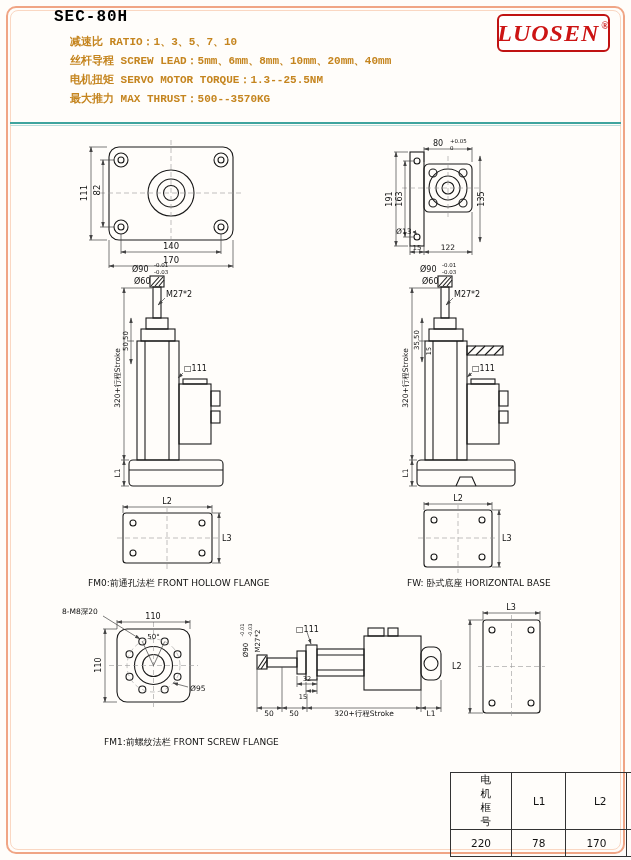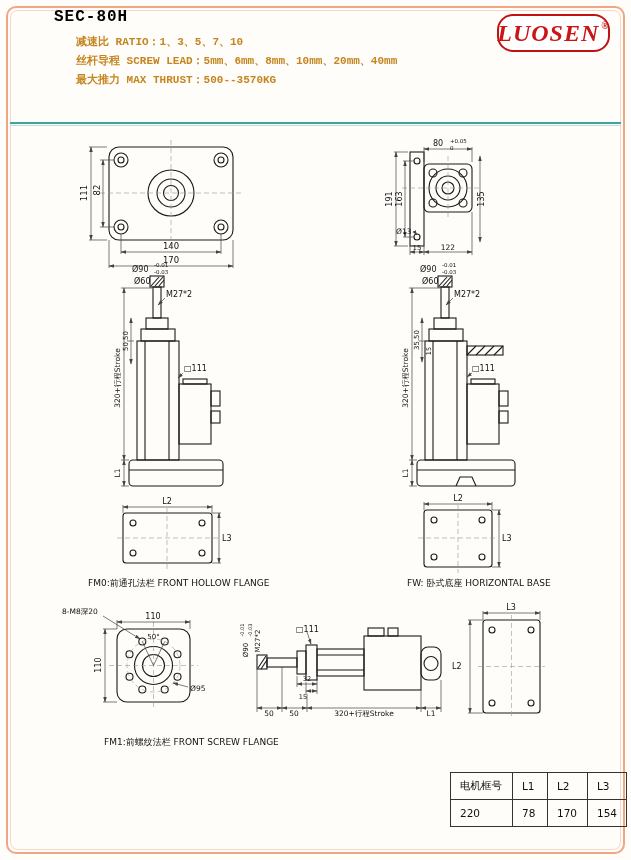--- a/index.html
+++ b/index.html
@@ -1,46 +1,47 @@
 <!DOCTYPE html>
 <html><head>
 <meta charset="utf-8">
 <style>
   *{box-sizing:border-box;margin:0;padding:0}
   body{margin:0;background:#ffffff}
   .page{position:relative;width:631px;height:860px;background:#fffdfa;font-family:"Liberation Sans",sans-serif;overflow:hidden}
   .frame-outer{position:absolute;left:6px;top:6px;right:6px;bottom:6px;border:2px solid #f0a585;border-radius:10px;pointer-events:none}
   .frame-inner{position:absolute;left:10px;top:10px;right:10px;bottom:10px;border:1px solid #fad7c2;border-radius:8px;pointer-events:none}
   .title{position:absolute;left:54px;top:8px;font-family:"Liberation Mono",monospace;font-size:16px;font-weight:bold;letter-spacing:1px;color:#000000}
-  .specs{position:absolute;left:76px;top:33px;font-family:"Liberation Mono",monospace;font-size:11px;font-weight:bold;color:#c5851f;line-height:19px;white-space:nowrap}
-  .logo{position:absolute;left:497px;top:14px;width:113px;height:38px;border:2px solid #c01212;border-radius:16px;display:flex;align-items:center;justify-content:center;color:#cc1414;font-family:"Liberation Serif",serif;font-style:italic;font-weight:bold;font-size:24px;letter-spacing:1px;background:#fff}
+  .specs{position:absolute;left:70px;top:33px;font-family:"Liberation Mono",monospace;font-size:11px;font-weight:bold;color:#c5851f;line-height:19px;white-space:nowrap}
+  .logo{position:absolute;left:497px;top:14px;width:113px;height:38px;border:2px solid #c01212;border-radius:6px;display:flex;align-items:center;justify-content:center;color:#cc1414;font-family:"Liberation Serif",serif;font-style:italic;font-weight:bold;font-size:24px;letter-spacing:1px;background:#fff}
   .logo sup{font-size:10px;font-style:normal;transform:translateY(-8px);margin-left:2px}
   .divider{position:absolute;left:10px;top:122px;width:611px;height:2px;background:#3fa49e}
   .divider-sub{position:absolute;left:10px;top:125px;width:611px;height:1px;background:#b9dedb}
   svg.drawings{position:absolute;left:0;top:0}
   .geo{stroke:#1a1a1a;stroke-width:1.1;fill:none}
   .dims{stroke:#444;stroke-width:0.7;fill:none}
   .cl{stroke:#999;stroke-width:0.6;stroke-dasharray:5 3;fill:none}
   .txt{font-family:"DejaVu Sans",sans-serif;fill:#111;stroke:none}
   .dim-table{position:absolute;left:450px;top:772px}
   .dim-table table{border-collapse:collapse}
-  .dim-table td{border:1px solid #333;height:27px;text-align:left;font-size:10.5px;color:#111;font-family:"DejaVu Sans",sans-serif;padding:0 9px}
+  .dim-table td{border:1px solid #333;height:27px;text-align:right;font-size:10.5px;color:#111;font-family:"DejaVu Sans",sans-serif;padding:0 20px}
 </style>
 </head>
 <body>
 
 <div class="page">
   <div class="frame-outer"></div>
   <div class="frame-inner"></div>
 
   <div class="title">SEC-80H</div>
 
   <div class="specs">
     <div>减速比 RATIO：1、3、5、7、10</div>
     <div>丝杆导程 SCREW LEAD：5mm、6mm、8mm、10mm、20mm、40mm</div>
+    <div>电机扭矩 SERVO MOTOR TORQUE：1.3--25.5NM</div>
     <div>最大推力 MAX THRUST：500--3570KG</div>
   </div>
 
   <div class="logo">
     <span>LUOSEN</span>
       <sup>®</sup>
   </div>
 
   <div class="divider"></div>
   <div class="divider-sub"></div>

